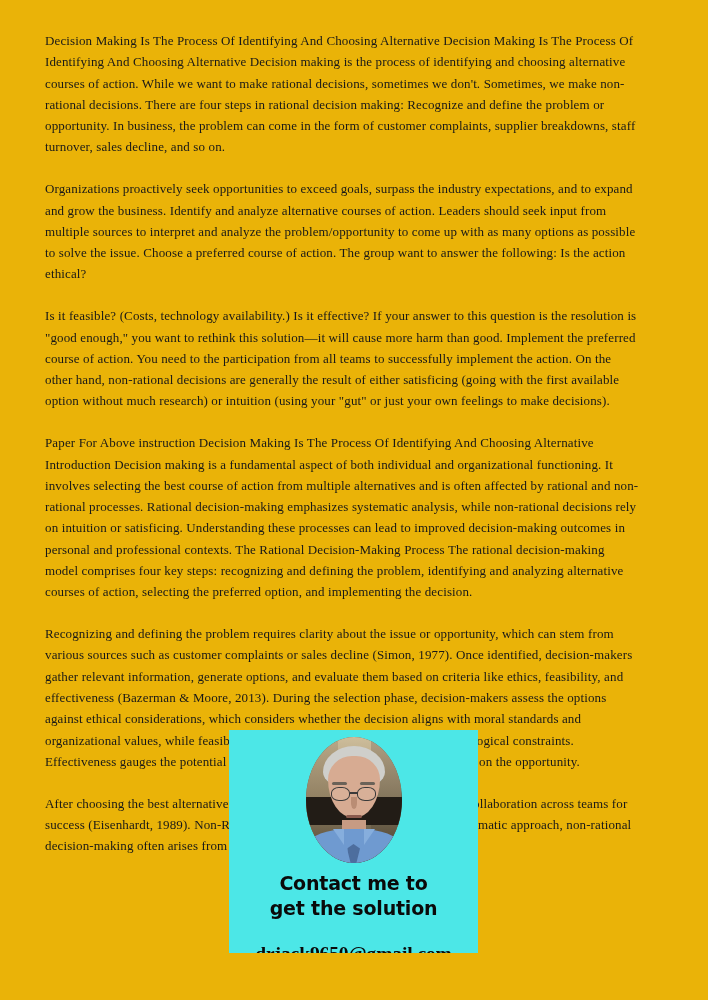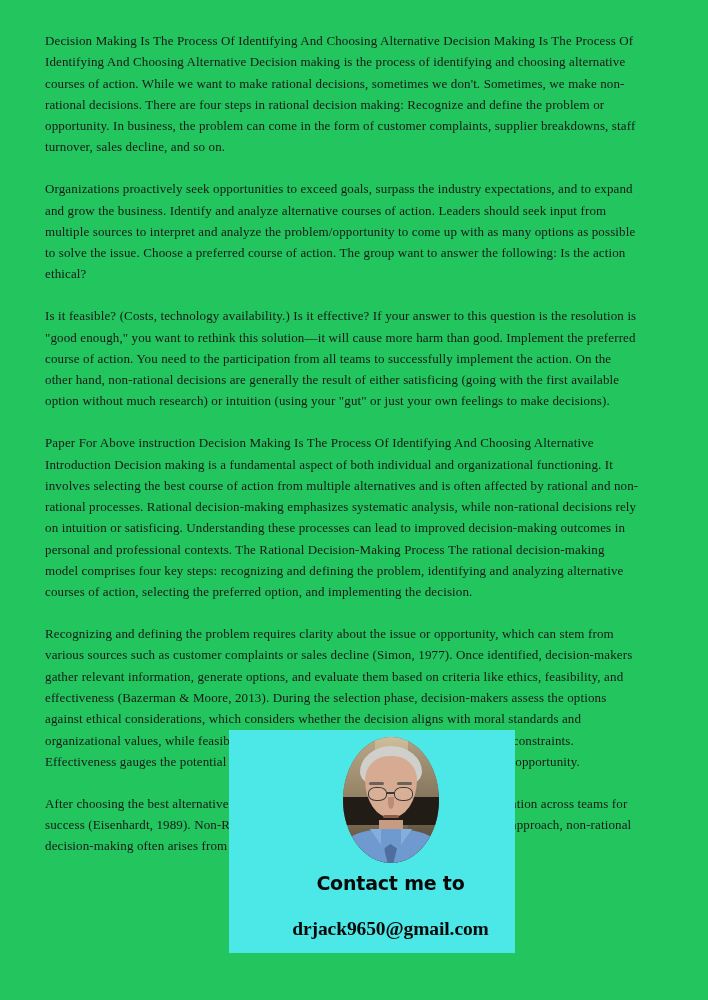--- a/index.html
+++ b/index.html
@@ -12,21 +12,21 @@
     height: 1000px;
     position: relative;
     overflow: hidden;
     font-family: "Liberation Serif", "DejaVu Serif", serif;
     color: #1a1a1a;
   }
 
   #page {
     position: absolute;
     inset: 0;
-    background: #22c55e;
+    background: #eab308;
   }
 
   .doc-body {
     position: absolute;
     left: 45px;
     top: 30px;
     width: 596px;
   }
 
   .para {
@@ -47,21 +47,20 @@
     left: 229px;
     top: 730px;
     width: 249px;
     height: 223px;
     background: #4ce7e7;
     display: flex;
     flex-direction: column;
     align-items: center;
     overflow: hidden;
     z-index: 5;
-    padding-left: 37px;
   }
 
   #promo-photo {
     width: 96px;
     height: 126px;
     margin-top: 7px;
     border-radius: 50% / 50%;
     overflow: hidden;
     position: relative;
     background: #6d5b40;
@@ -208,17 +207,18 @@
       <div class="ph-nose"></div>
       <div class="ph-mouth"></div>
       <div class="ph-neck"></div>
       <div class="ph-shirt"></div>
       <div class="ph-collar-l"></div>
       <div class="ph-collar-r"></div>
       <div class="ph-tie"></div>
     </div>
 
     <div class="promo-line" id="promo-line1">Contact me to</div>
+    <div class="promo-line" id="promo-line2">get the solution</div>
     <div id="promo-email">drjack9650@gmail.com</div>
 
   </div>
 
 </div>
 
 </body></html>

